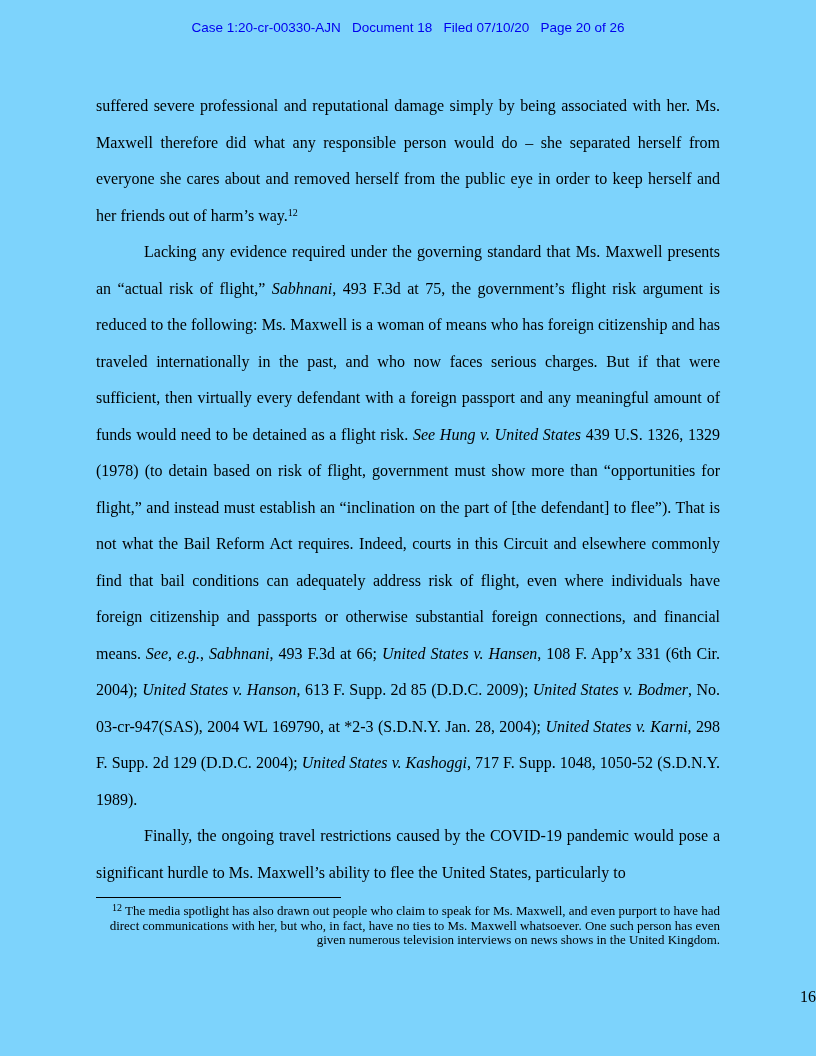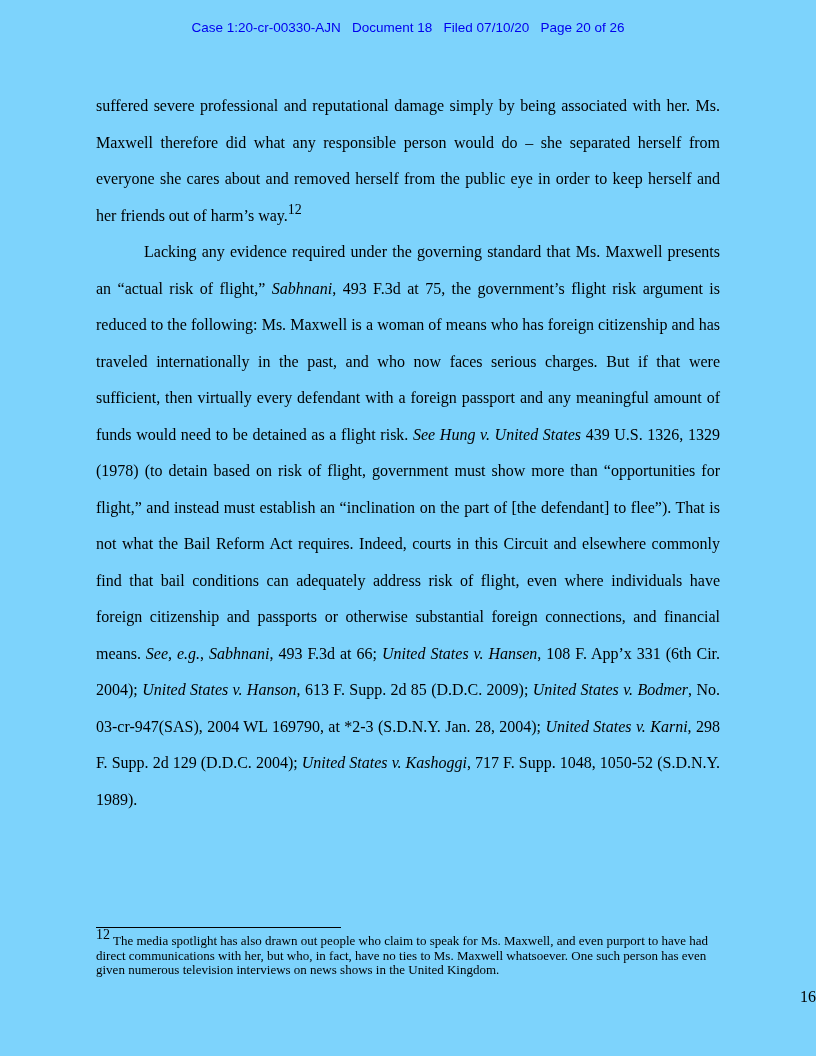--- a/index.html
+++ b/index.html
@@ -30,35 +30,34 @@
     left: 96px;
     width: 624px;
     font-size: 16px;
     line-height: 36.5px;
     text-align: justify;
   }
   .para { margin: 0; }
   .para.indent { text-indent: 48px; }
   .it { font-style: italic; margin-top: 25px; }
   sup.fn {
-    font-size: 14px;
+    font-size: 10px;
     line-height: 0;
     vertical-align: baseline;
     position: relative;
     top: -0.45em;
   }
   .footnote {
     position: absolute;
     top: 897px;
     left: 96px;
     width: 624px;
     font-size: 13px;
     line-height: 14.6px;
-    text-align: left;
-    margin-top: 30px;
+    text-align: right;
   }
   .footnote-rule {
     width: 245px;
     height: 0;
     border-top: 1px solid #000000;
     margin-bottom: 6px;
   }
   .page-number {
     position: absolute;
     top: 988px;
@@ -71,20 +70,21 @@
 </head>
 <body>
 
 <div class="page">
 
   <div class="ecf-header" style="color: rgb(0, 0, 238);">Case 1:20-cr-00330-AJN   Document 18   Filed 07/10/20   Page 20 of 26</div>
 
   <div class="body-text">
     <p class="para"><span>suffered severe professional and reputational damage simply by being associated with her.  Ms. Maxwell therefore did what any responsible person would do – she separated herself from everyone she cares about and removed herself from the public eye in order to keep herself and her friends out of harm’s way.</span><sup class="fn">12</sup></p>
     <p class="para indent"><span>Lacking any evidence required under the governing standard that Ms. Maxwell presents an “actual risk of flight,” </span><span class="it">Sabhnani</span><span>, 493 F.3d at 75, the government’s flight risk argument is reduced to the following:  Ms. Maxwell is a woman of means who has foreign citizenship and has traveled internationally in the past, and who now faces serious charges. But if that were sufficient, then virtually every defendant with a foreign passport and any meaningful amount of funds would need to be detained as a flight risk.  </span><span class="it">See Hung v. United States</span><span> 439 U.S. 1326, 1329 (1978) (to detain based on risk of flight, government must show more than “opportunities for flight,” and instead must establish an “inclination on the part of [the defendant] to flee”).  That is not what the Bail Reform Act requires.  Indeed, courts in this Circuit and elsewhere commonly find that bail conditions can adequately address risk of flight, even where individuals have foreign citizenship and passports or otherwise substantial foreign connections, and financial means.  </span><span class="it">See, e.g.</span><span>, </span><span class="it">Sabhnani</span><span>, 493 F.3d at 66; </span><span class="it">United States v. Hansen</span><span>, 108 F. App’x 331 (6th Cir. 2004); </span><span class="it">United States v. Hanson</span><span>, 613 F. Supp. 2d 85 (D.D.C. 2009); </span><span class="it">United States v. Bodmer</span><span>, No. 03-cr-947(SAS), 2004 WL 169790, at *2-3 (S.D.N.Y. Jan. 28, 2004); </span><span class="it">United States v. Karni</span><span>, 298 F. Supp. 2d 129 (D.D.C. 2004); </span><span class="it">United States v. Kashoggi</span><span>, 717 F. Supp. 1048, 1050-52 (S.D.N.Y. 1989).</span></p>
+    <p class="para indent"><span>Finally, the ongoing travel restrictions caused by the COVID-19 pandemic would pose a significant hurdle to Ms. Maxwell’s ability to flee the United States, particularly to</span></p>
   </div>
 
   <div class="footnote">
     <div class="footnote-rule"></div>
     <div class="footnote-text"><sup class="fn">12</sup><span> The media spotlight has also drawn out people who claim to speak for Ms. Maxwell, and even purport to have had direct communications with her, but who, in fact, have no ties to Ms. Maxwell whatsoever.  One such person has even given numerous television interviews on news shows in the United Kingdom.</span></div>
   </div>
 
   <div class="page-number">16</div>
 
 </div>

